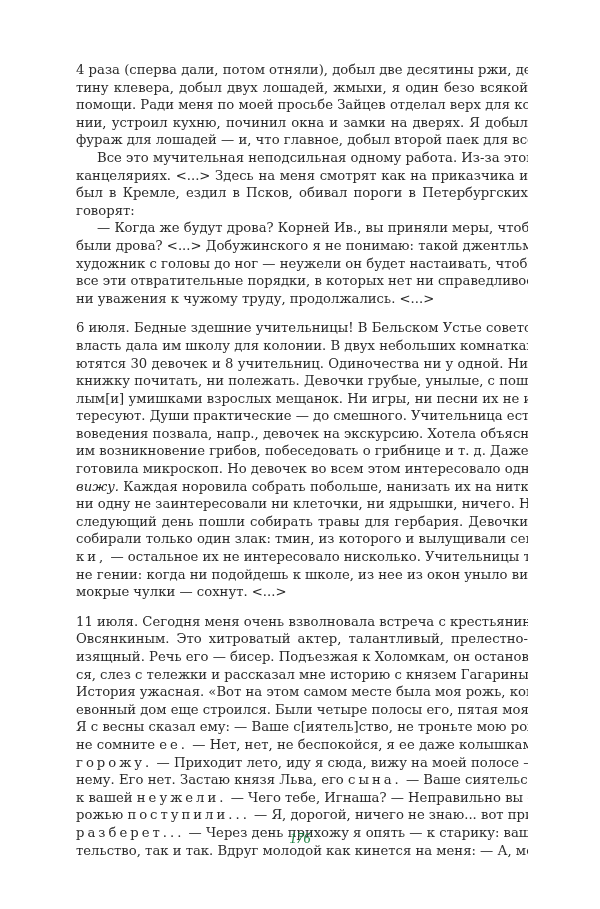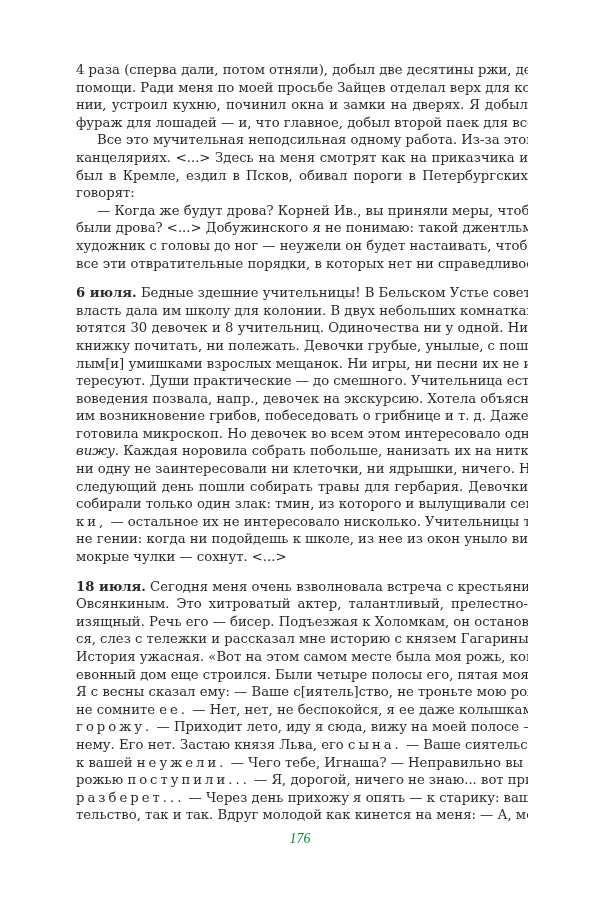--- a/index.html
+++ b/index.html
@@ -12,55 +12,57 @@
   }
   .line {
     display: block; height: 17.6px; line-height: 17.6px;
     white-space: nowrap; text-align: justify; text-align-last: justify;
     overflow: hidden;
   }
   .line.last { text-align-last: left; }
   .line.indent { padding-left: 21px; }
   .para { margin: 0; }
   .para-gap { height: 12px; }
-  .date { font-weight: bold; margin-top: 24px; }
+  .date { font-weight: normal; margin-top: 24px; }
   .it { font-style: italic; }
   .sp { letter-spacing: 3px; }
   .page-number {
     position: absolute; left: 0; width: 600px; top: 831px; text-align: center;
     font-family: Liberation Serif, serif;
     font-style: italic; font-size: 14px; color: #15803d;
   }
 </style>
 </head>
 <body>
 
 <div class="page">
 
   <div class="text-block" style="top:61px;">
 
     <div class="para">
       <span class="line">4 раза (сперва дали, потом отняли), добыл две десятины ржи, деся-</span>
+      <span class="line">тину клевера, добыл двух лошадей, жмыхи, я один безо всякой</span>
       <span class="line">помощи. Ради меня по моей просьбе Зайцев отделал верх для коло-</span>
       <span class="line">нии, устроил кухню, починил окна и замки на дверях. Я добыл</span>
       <span class="line">фураж для лошадей — и, что главное, добыл второй паек для всех</span>
     </div>
 
     <div class="para">
       <span class="line indent">Все это мучительная неподсильная одному работа. Из-за этого я</span>
       <span class="line">канцеляриях. &lt;...&gt; Здесь на меня смотрят как на приказчика и</span>
       <span class="line">был в Кремле, ездил в Псков, обивал пороги в Петербургских</span>
       <span class="line last">говорят:</span>
     </div>
 
     <div class="para">
       <span class="line indent">— Когда же будут дрова? Корней Ив., вы приняли меры, чтобы</span>
       <span class="line">были дрова? &lt;...&gt; Добужинского я не понимаю: такой джентльмен,</span>
       <span class="line">художник с головы до ног — неужели он будет настаивать, чтобы</span>
       <span class="line">все эти отвратительные порядки, в которых нет ни справедливости,</span>
+      <span class="line last">ни уважения к чужому труду, продолжались. &lt;...&gt;</span>
     </div>
 
     <div class="para-gap"></div>
 
     <div class="para">
       <span class="line"><span class="date">6 июля.</span><span> Бедные здешние учительницы! В Бельском Устье советская</span></span>
       <span class="line">власть дала им школу для колонии. В двух небольших комнатках</span>
       <span class="line">ютятся 30 девочек и 8 учительниц. Одиночества ни у одной. Ни</span>
       <span class="line">книжку почитать, ни полежать. Девочки грубые, унылые, с пош-</span>
       <span class="line">лым[и] умишками взрослых мещанок. Ни игры, ни песни их не ин-</span>
@@ -73,21 +75,21 @@
       <span class="line">следующий день пошли собирать травы для гербария. Девочки</span>
       <span class="line">собирали только один злак: тмин, из которого и вылущивали семеч-</span>
       <span class="line"><span class="sp">ки,</span><span> — остальное их не интересовало нисколько. Учительницы тоже</span></span>
       <span class="line">не гении: когда ни подойдешь к школе, из нее из окон уныло висят</span>
       <span class="line last">мокрые чулки — сохнут. &lt;...&gt;</span>
     </div>
 
     <div class="para-gap"></div>
 
     <div class="para">
-      <span class="line"><span class="date">18 июля.</span><span> Сегодня меня очень взволновала встреча с крестьянином</span></span>
+      <span class="line"><span class="date">11 июля.</span><span> Сегодня меня очень взволновала встреча с крестьянином</span></span>
       <span class="line">Овсянкиным. Это хитроватый актер, талантливый, прелестно-</span>
       <span class="line">изящный. Речь его — бисер. Подъезжая к Холомкам, он остановил-</span>
       <span class="line">ся, слез с тележки и рассказал мне историю с князем Гагариным.</span>
       <span class="line">История ужасная. «Вот на этом самом месте была моя рожь, когда</span>
       <span class="line">евонный дом еще строился. Были четыре полосы его, пятая моя.</span>
       <span class="line">Я с весны сказал ему: — Ваше с[иятель]ство, не троньте мою рожь,</span>
       <span class="line"><span>не сомните </span><span class="sp">ее.</span><span> — Нет, нет, не беспокойся, я ее даже колышками от-</span></span>
       <span class="line"><span class="sp">горожу.</span><span> — Приходит лето, иду я сюда, вижу на моей полосе — ка-</span></span>
       <span class="line"><span>нему. Его нет. Застаю князя Льва, его </span><span class="sp">сына.</span><span> — Ваше сиятельство, я</span></span>
       <span class="line"><span>к вашей </span><span class="sp">неужели.</span><span> — Чего тебе, Игнаша? — Неправильно вы с моей</span></span>

